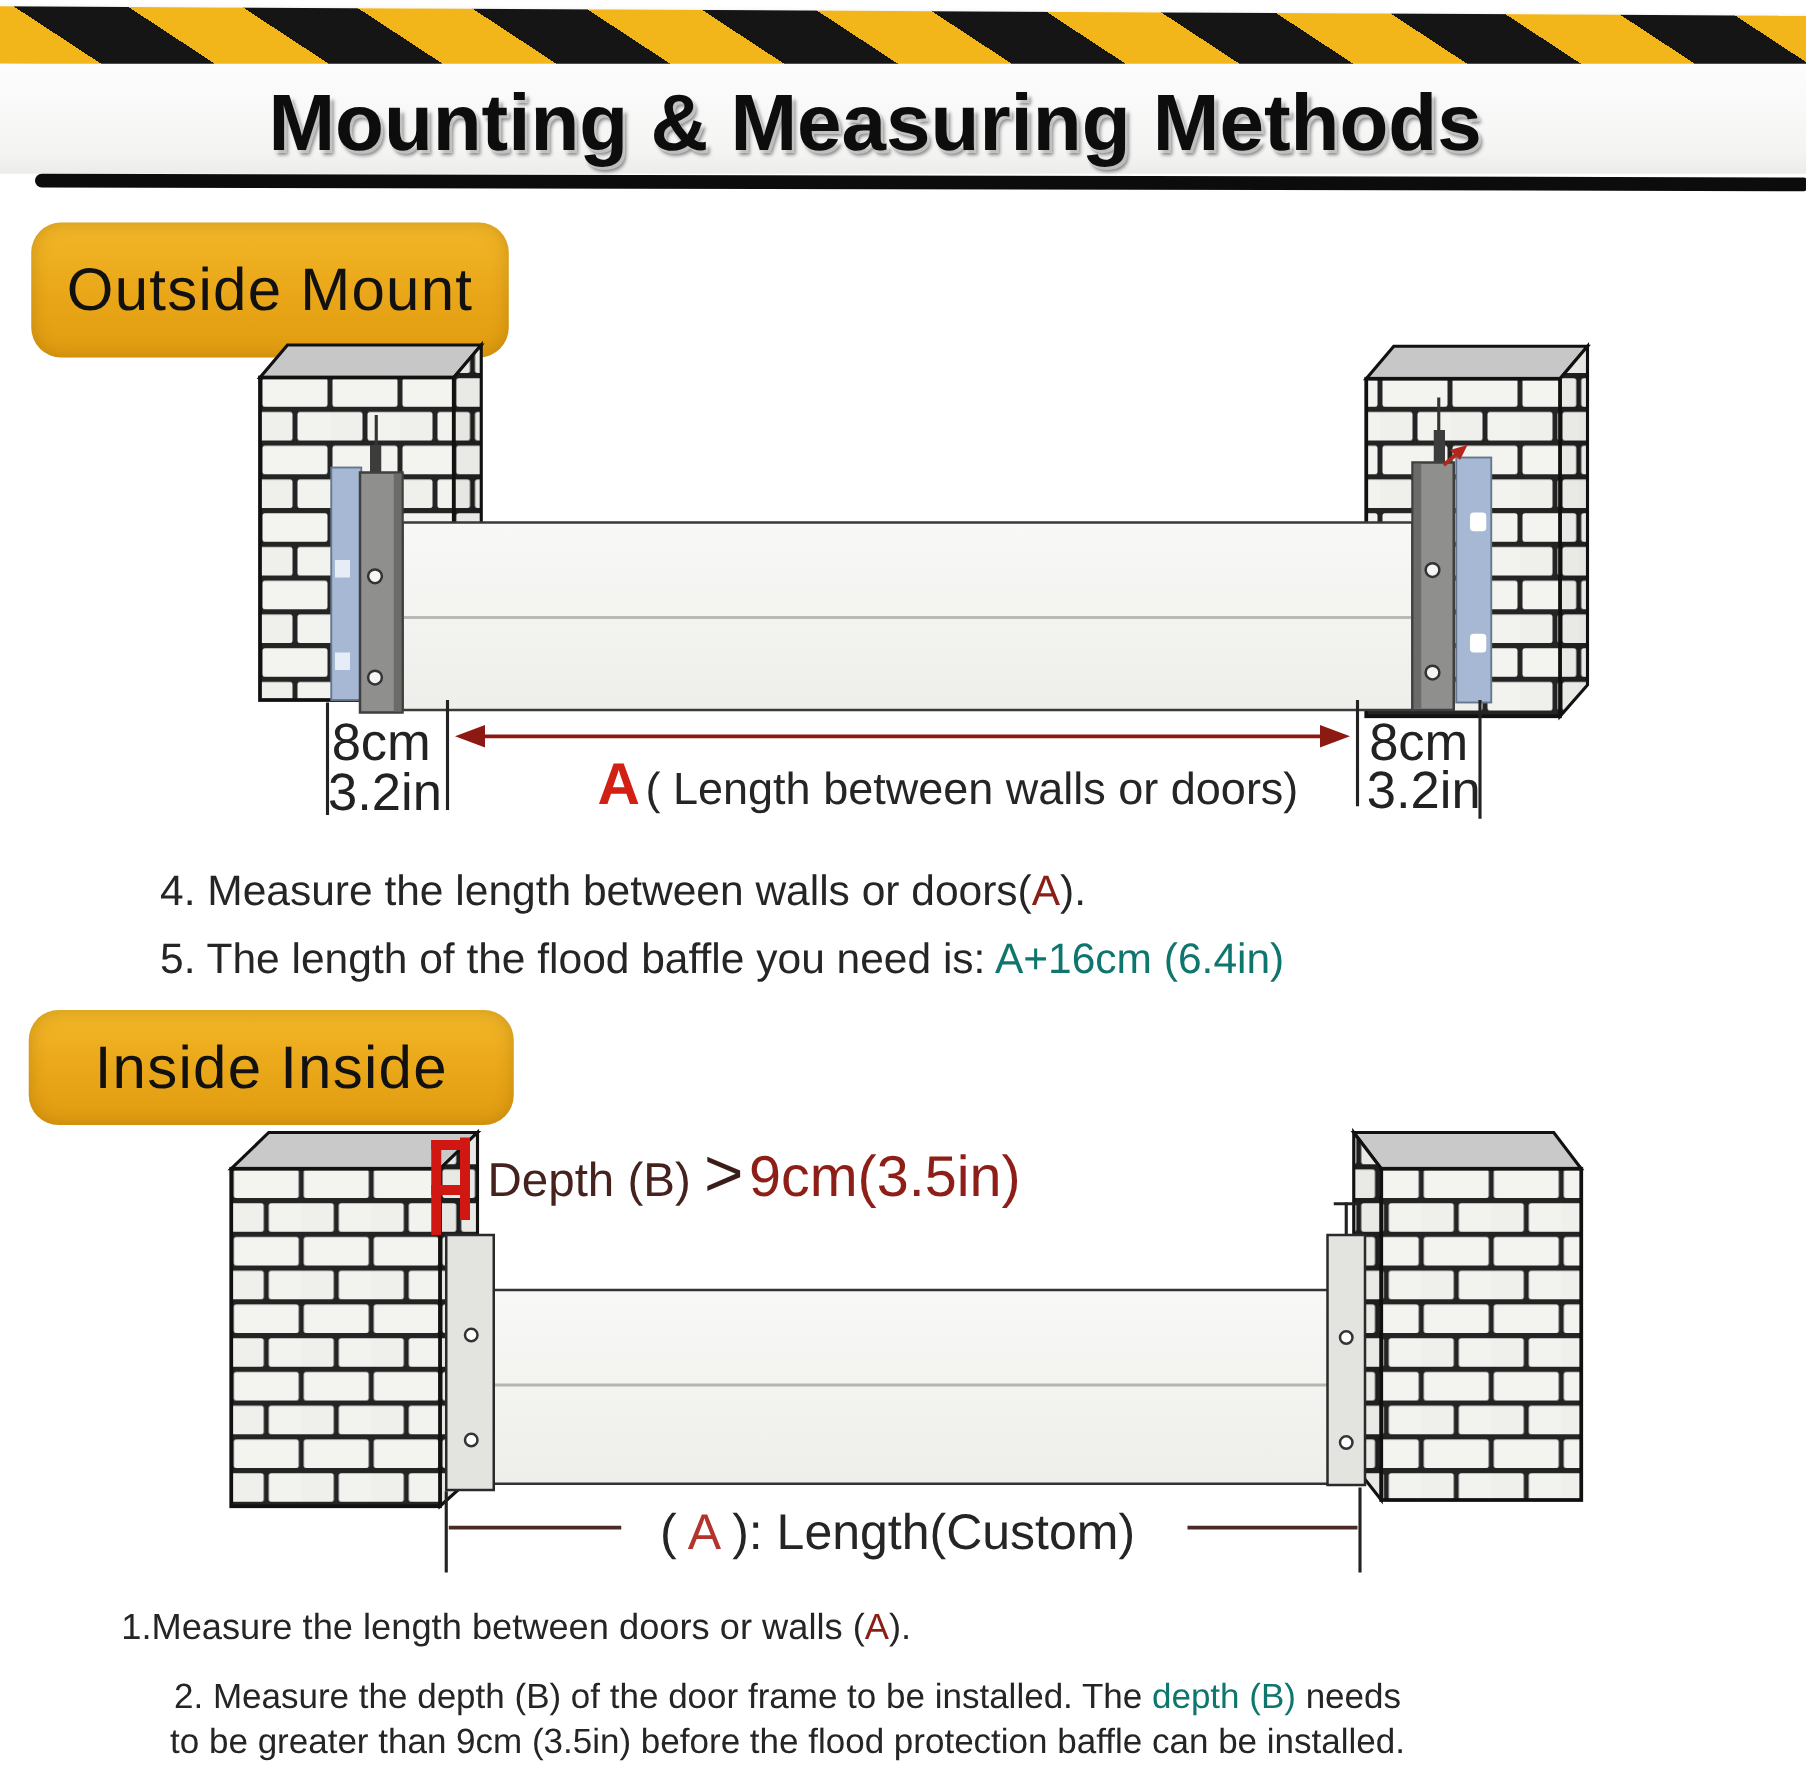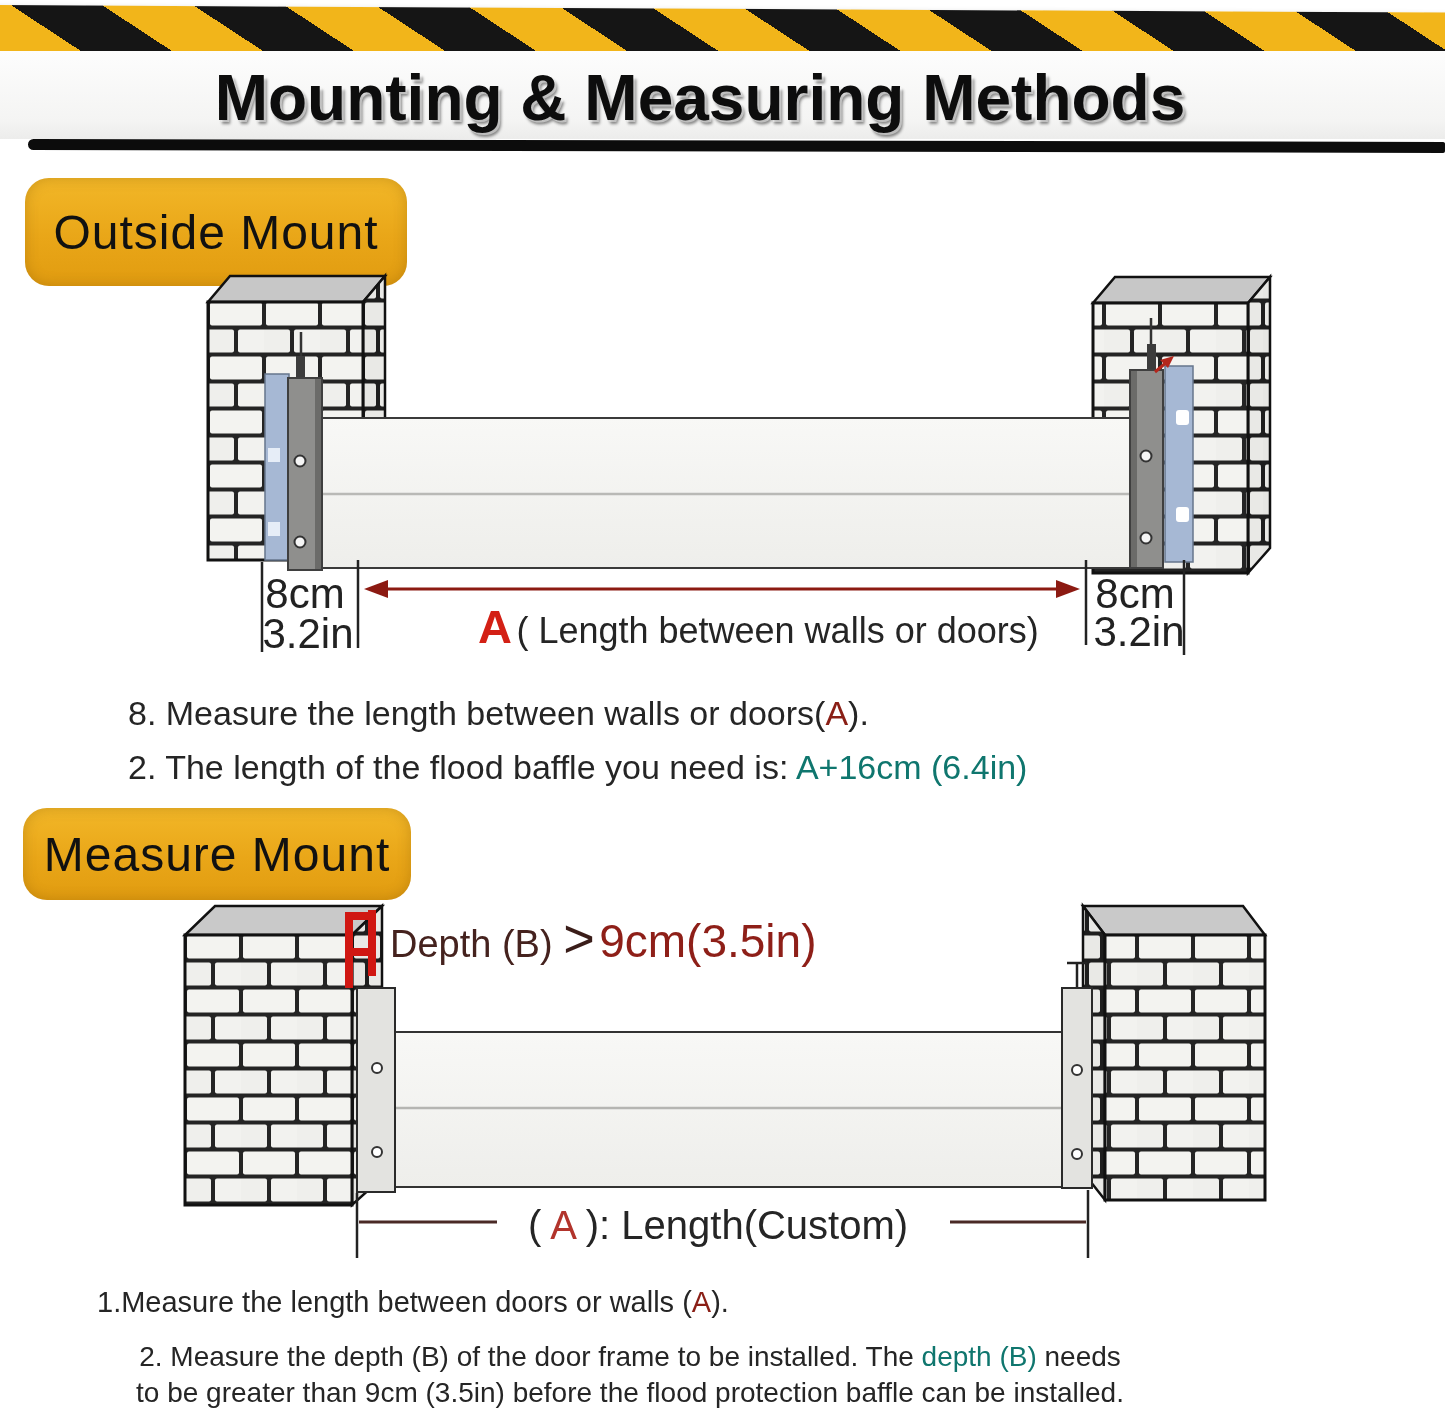--- a/index.html
+++ b/index.html
@@ -60,21 +60,21 @@
 
   <div class="hazard-band"></div>
   <div class="title-area"></div>
   <div class="page-title">Mounting &amp; Measuring Methods</div>
   <div class="black-bar"></div>
 
   <div class="badge badge-outside">
     <span>Outside Mount</span>
   </div>
   <div class="badge badge-inside">
-    <span>Measure Mount</span>
+    <span>Inside Inside</span>
   </div>
 
   <svg id="svg-outside" width="1445" height="425" viewBox="0 265 1445 425">
     <defs>
       <pattern id="ob" width="56" height="54" patternUnits="userSpaceOnUse" patternTransform="translate(208,300)">
         <rect width="56" height="54" fill="#242424"></rect>
         <rect x="2" y="2.5" width="52" height="23" rx="2" fill="#f3f3f0"></rect>
         <rect x="-26" y="29.5" width="52" height="23" rx="2" fill="#efefec"></rect>
         <rect x="30" y="29.5" width="52" height="23" rx="2" fill="#f2f2ef"></rect>
       </pattern>
@@ -146,22 +146,22 @@
       <text class="dimtext" x="1135" y="608" text-anchor="middle">8cm</text>
       <text class="dimtext" x="1139" y="646" text-anchor="middle">3.2in</text>
       <text x="478" y="643">
         <tspan font-size="47" font-weight="bold" fill="#d32015">A</tspan>
         <tspan font-size="36" fill="#252525">( Length between walls or doors)</tspan>
       </text>
     </g>
   </svg>
 
   <div class="steps-outside">
-    <p><span>8. Measure the length between walls or doors(</span><span class="red-a">A</span><span>).</span></p>
-    <p><span>2. The length of the flood baffle you need is: </span><span class="red-run">A+16cm (6.4in)</span></p>
+    <p><span>4. Measure the length between walls or doors(</span><span class="red-a">A</span><span>).</span></p>
+    <p><span>5. The length of the flood baffle you need is: </span><span class="red-run">A+16cm (6.4in)</span></p>
   </div>
 
   <svg id="svg-inside" width="1445" height="365" viewBox="0 900 1445 365">
     <defs>
       <pattern id="ib" width="56" height="54" patternUnits="userSpaceOnUse" patternTransform="translate(185,933)">
         <rect width="56" height="54" fill="#242424"></rect>
         <rect x="2" y="2.5" width="52" height="23" rx="2" fill="#f3f3f0"></rect>
         <rect x="-26" y="29.5" width="52" height="23" rx="2" fill="#efefec"></rect>
         <rect x="30" y="29.5" width="52" height="23" rx="2" fill="#f2f2ef"></rect>
       </pattern>

